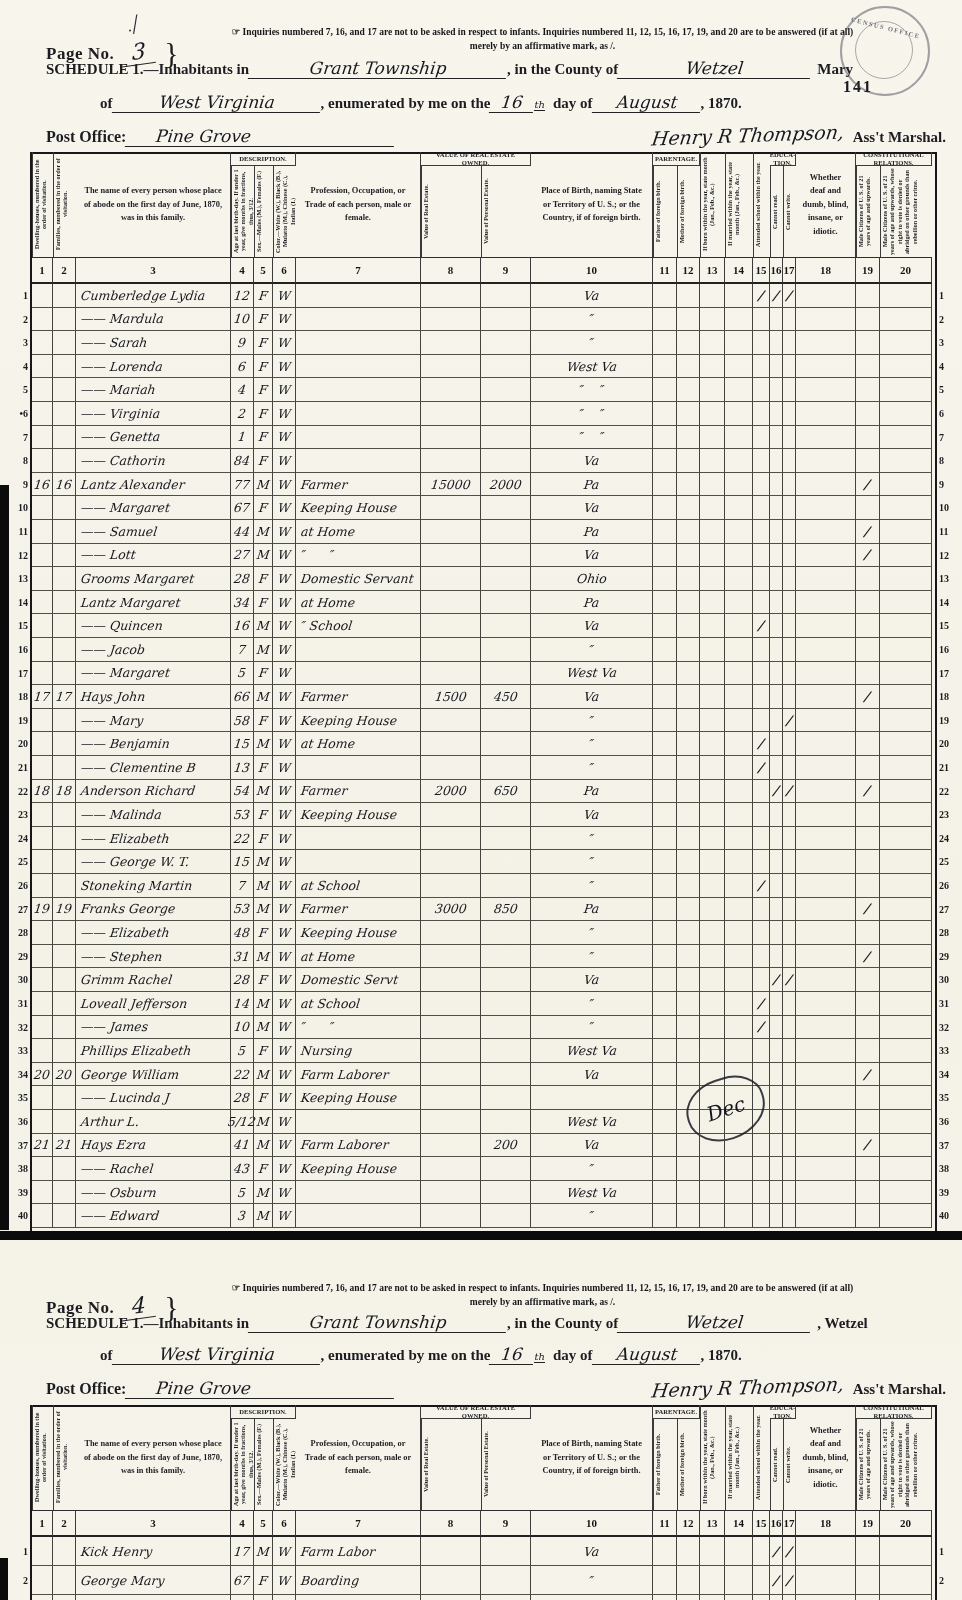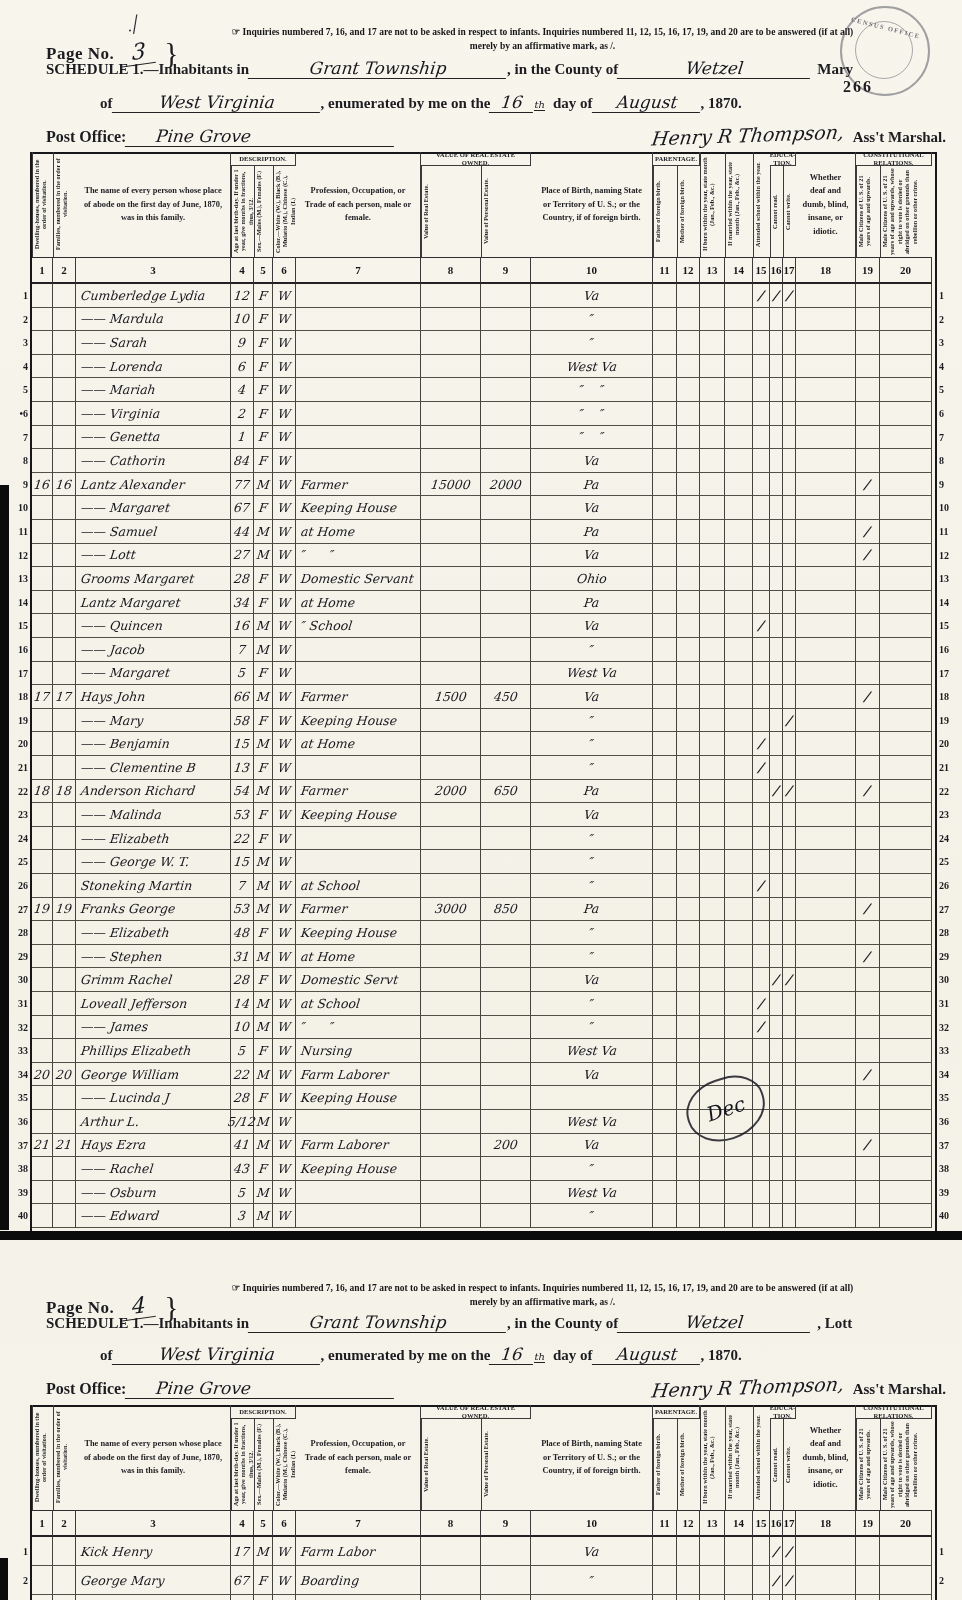--- a/index.html
+++ b/index.html
@@ -72,21 +72,21 @@
 
   <div class="note" style="top:26px;">
     <div>☞ Inquiries numbered 7, 16, and 17 are not to be asked in respect to infants.   Inquiries numbered 11, 12, 15, 16, 17, 19, and 20 are to be answered (if at all)</div>
     <div>merely by an affirmative mark, as /.</div>
   </div>
 
   <div class="stamp">
     <div class="inner"></div>
     <span class="stxt">CENSUS OFFICE</span>
   </div>
-  <div class="printed stampnum" style="left:843px;top:78px;">266</div>
+  <div class="printed stampnum" style="left:843px;top:78px;">141</div>
 
   <div class="schline" style="top:60px;">
     <span class="printed">SCHEDULE 1.—Inhabitants in</span>
     <span class="hw sk blank b-town">Grant Township</span>
     <span class="printed">, in the County of</span>
     <span class="hw sk blank b-county">Wetzel</span>
     <span class="printed statewrd" style="position:static;margin-left:6px;">Mary</span>
   </div>
 
   <div class="schline" style="top:94px;left:100px;">
@@ -1584,21 +1584,21 @@
   <div class="note" style="top:32px;">
     <div>☞ Inquiries numbered 7, 16, and 17 are not to be asked in respect to infants.   Inquiries numbered 11, 12, 15, 16, 17, 19, and 20 are to be answered (if at all)</div>
     <div>merely by an affirmative mark, as /.</div>
   </div>
 
   <div class="schline" style="top:64px;">
     <span class="printed">SCHEDULE 1.—Inhabitants in</span>
     <span class="hw sk blank b-town">Grant Township</span>
     <span class="printed">, in the County of</span>
     <span class="hw sk blank b-county">Wetzel</span>
-    <span class="printed statewrd" style="position:static;margin-left:6px;">, Lott</span>
+    <span class="printed statewrd" style="position:static;margin-left:6px;">, Wetzel</span>
   </div>
 
   <div class="schline" style="top:96px;left:100px;">
     <span class="printed">of</span>
     <span class="hw sk blank b-state">West Virginia</span>
     <span class="printed">, enumerated by me on the</span>
     <span class="hw sk blank b-day">16</span>
     <span class="hw sup">th</span>
     <span class="printed" style="margin-left:8px;">day of</span>
     <span class="hw sk blank b-month">August</span>

